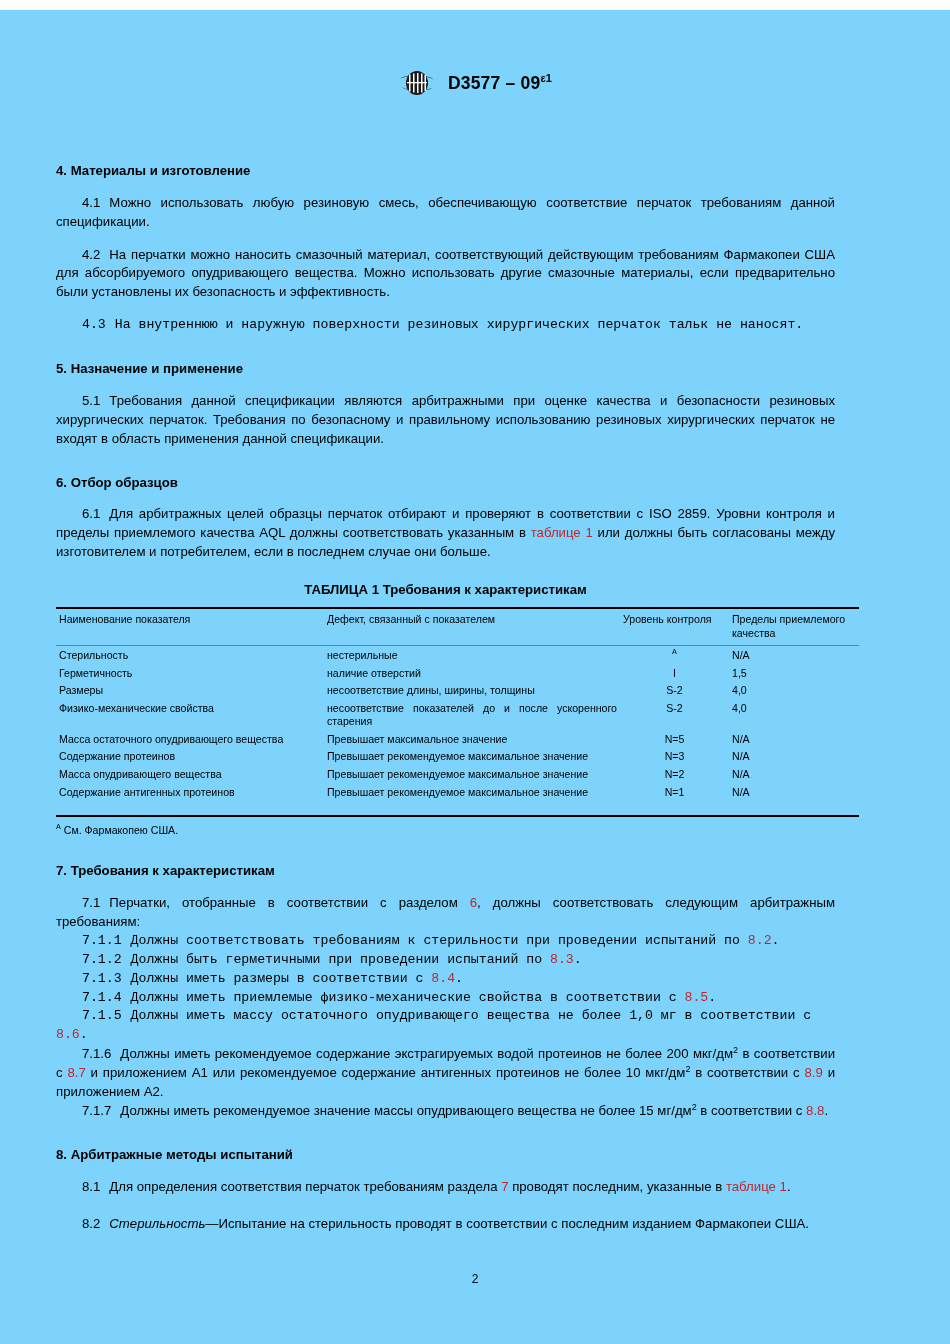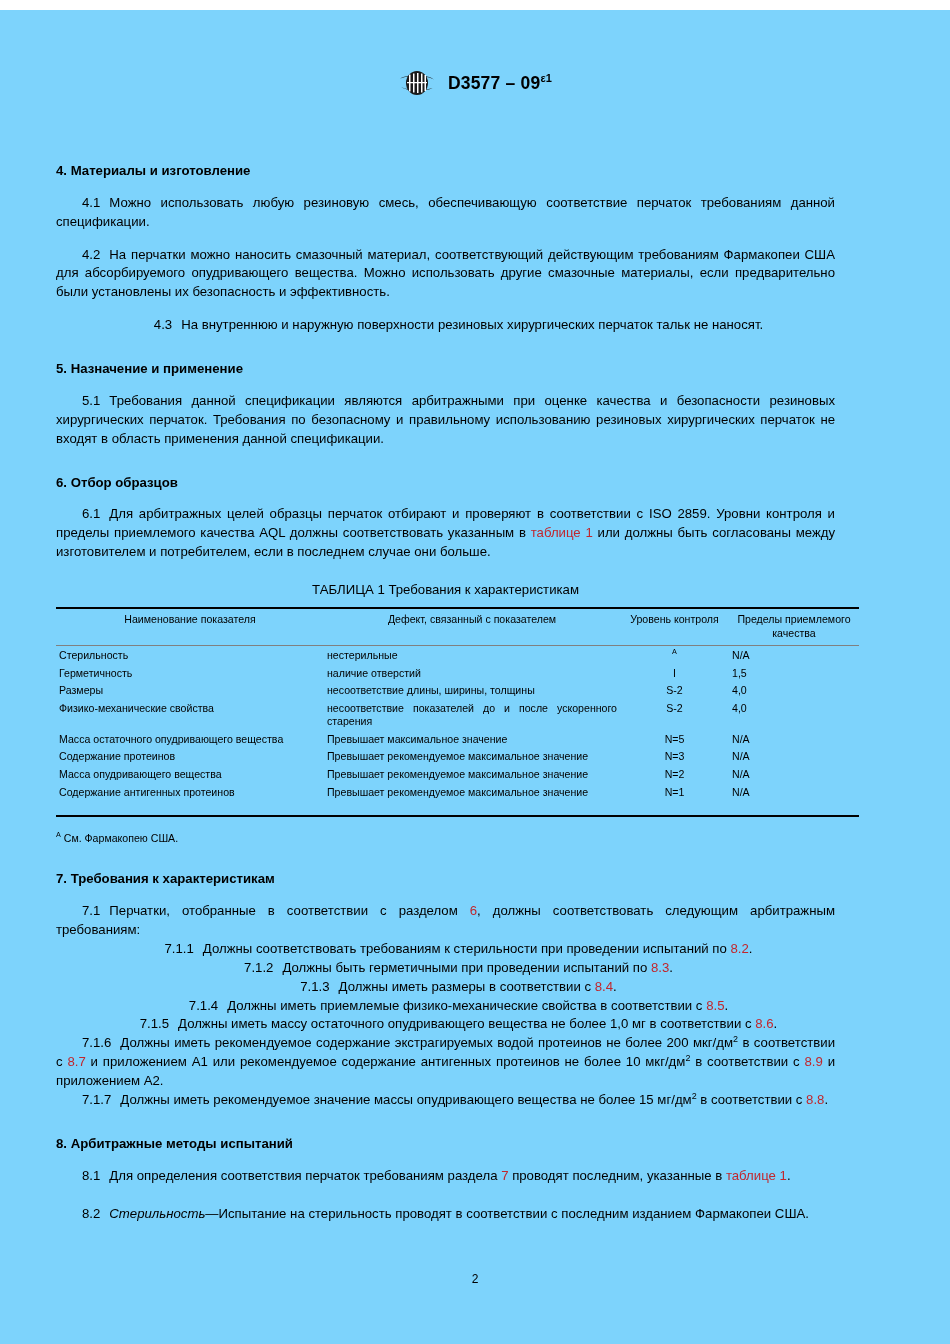--- a/index.html
+++ b/index.html
@@ -61,58 +61,58 @@
     margin: 0;
     line-height: 1.35;
   }
   .para {
     font-size: 13.2px;
     line-height: 1.43;
     margin: 0;
     text-align: justify;
     text-justify: inter-word;
   }
-  .para.nojust { text-align: center; }
+  .para.nojust { text-align: left; font-family: Liberation Mono, monospace; }
   .indent { display: inline-block; width: 26px; }
   .numgap { display: inline-block; width: 9px; }
   .ref {
     color: #c1272d;
   }
   .italic { font-style: italic; }
   sup.u {
     font-size: 0.68em;
     vertical-align: super;
     line-height: 0;
   }
 
   .gap-sm { height: 9px; }
   .gap-md { height: 14px; }
   .gap-lg { height: 19px; }
   .gap-xl { height: 25px; }
 
   
   .table-title {
     font-size: 13.2px;
-    font-weight: normal;
+    font-weight: bold;
     text-align: center;
     margin: 0;
     line-height: 1.3;
   }
   table.spec {
     width: 779px;
     border-collapse: collapse;
     font-size: 10.6px;
     line-height: 1.28;
     table-layout: fixed;
   }
   table.spec thead th {
     font-weight: normal;
     padding: 4px 3px 5px 3px;
     vertical-align: top;
-    text-align: center;
+    text-align: left;
     border-top: 2.5px solid #000;
     border-bottom: 1px solid #808080;
   }
   table.spec tbody td {
     padding: 2px 3px;
     vertical-align: top;
   }
   table.spec tbody tr.first td { padding-top: 3px; }
   table.spec tbody tr.last td { padding-bottom: 16px; }
   tbody.body-rows {
@@ -123,21 +123,21 @@
   .col-level  { width: 103px; text-align: center; }
   .col-aql    { width: 124px; }
   td.col-name, td.col-defect {
     text-align: justify;
     text-justify: inter-word;
   }
   .footnote {
     font-size: 10.6px;
     line-height: 1.35;
     margin: 0;
-    padding-top: 14px;
+    padding-top: 6px;
   }
 
   
   .page-num {
     position: absolute;
     left: 0;
     top: 1262px;
     width: 950px;
     text-align: center;
     font-size: 12px;

